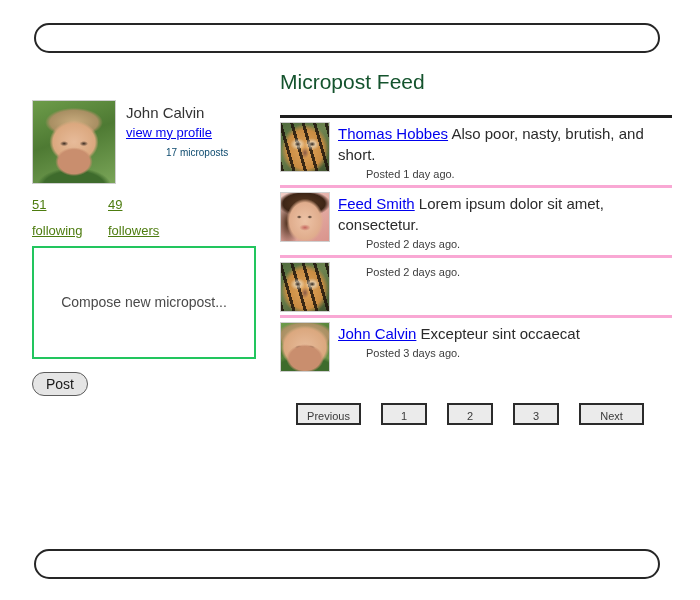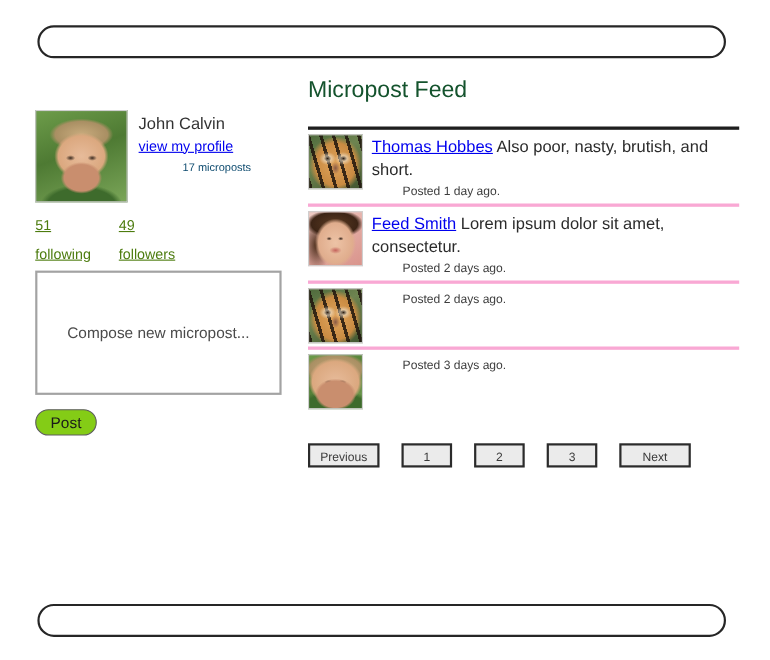--- a/index.html
+++ b/index.html
@@ -141,39 +141,39 @@
     color: #4d7c0f;
     text-decoration: underline;
     cursor: pointer;
   }
 
   
   .compose-box {
     margin-top: 2px;
     width: 224px;
     height: 113px;
-    border: 2px solid #a3a3a3;
+    border: 2px solid #22c55e;
     box-sizing: border-box;
     display: flex;
     align-items: center;
     justify-content: center;
     background: #ffffff;
     cursor: text;
   }
   .compose-placeholder {
     font-size: 14px;
     color: #4a4a4a;
   }
   .post-button {
     margin-top: 13px;
     display: inline-block;
     padding: 3px 13px;
     font-size: 14px;
     color: #1a1a1a;
-    background: #84cc16;
+    background: #e5e5e5;
     border: 1px solid #5c5c5c;
     border-radius: 13px;
     cursor: pointer;
   }
 
   
   .feed-title {
     font-size: 21px;
     font-weight: normal;
     color: #14532d;
@@ -219,21 +219,21 @@
     font-size: 11px;
     color: #3d3d3d;
     line-height: 16px;
     margin-top: 1px;
     padding-left: 28px;
   }
 
   
   .pagination {
     margin-top: 28px;
-    margin-left: 8px;
+    margin-left: 24px;
     display: flex;
   }
   .page-btn {
     border: 2px solid #2b2b2b;
     background: #ebebeb;
     color: #3a3a3a;
     font-size: 11px;
     height: 22px;
     line-height: 22px;
     text-align: center;
@@ -309,20 +309,23 @@
         <div class="post">
           <div class="post-avatar avatar-tiger"></div>
           <div class="post-body">
             <div class="post-time">Posted 2 days ago.</div>
           </div>
         </div>
 
         <div class="post">
           <div class="post-avatar avatar-child"></div>
           <div class="post-body">
+            <div>
+              <a class="post-author">John Calvin</a><span class="post-text"> Excepteur sint occaecat</span>
+            </div>
             <div class="post-time">Posted 3 days ago.</div>
           </div>
         </div>
 
       </div>
 
       <div class="pagination">
         <div class="page-btn wide">Previous</div>
         <div class="page-btn num">1</div>
         <div class="page-btn num">2</div>

